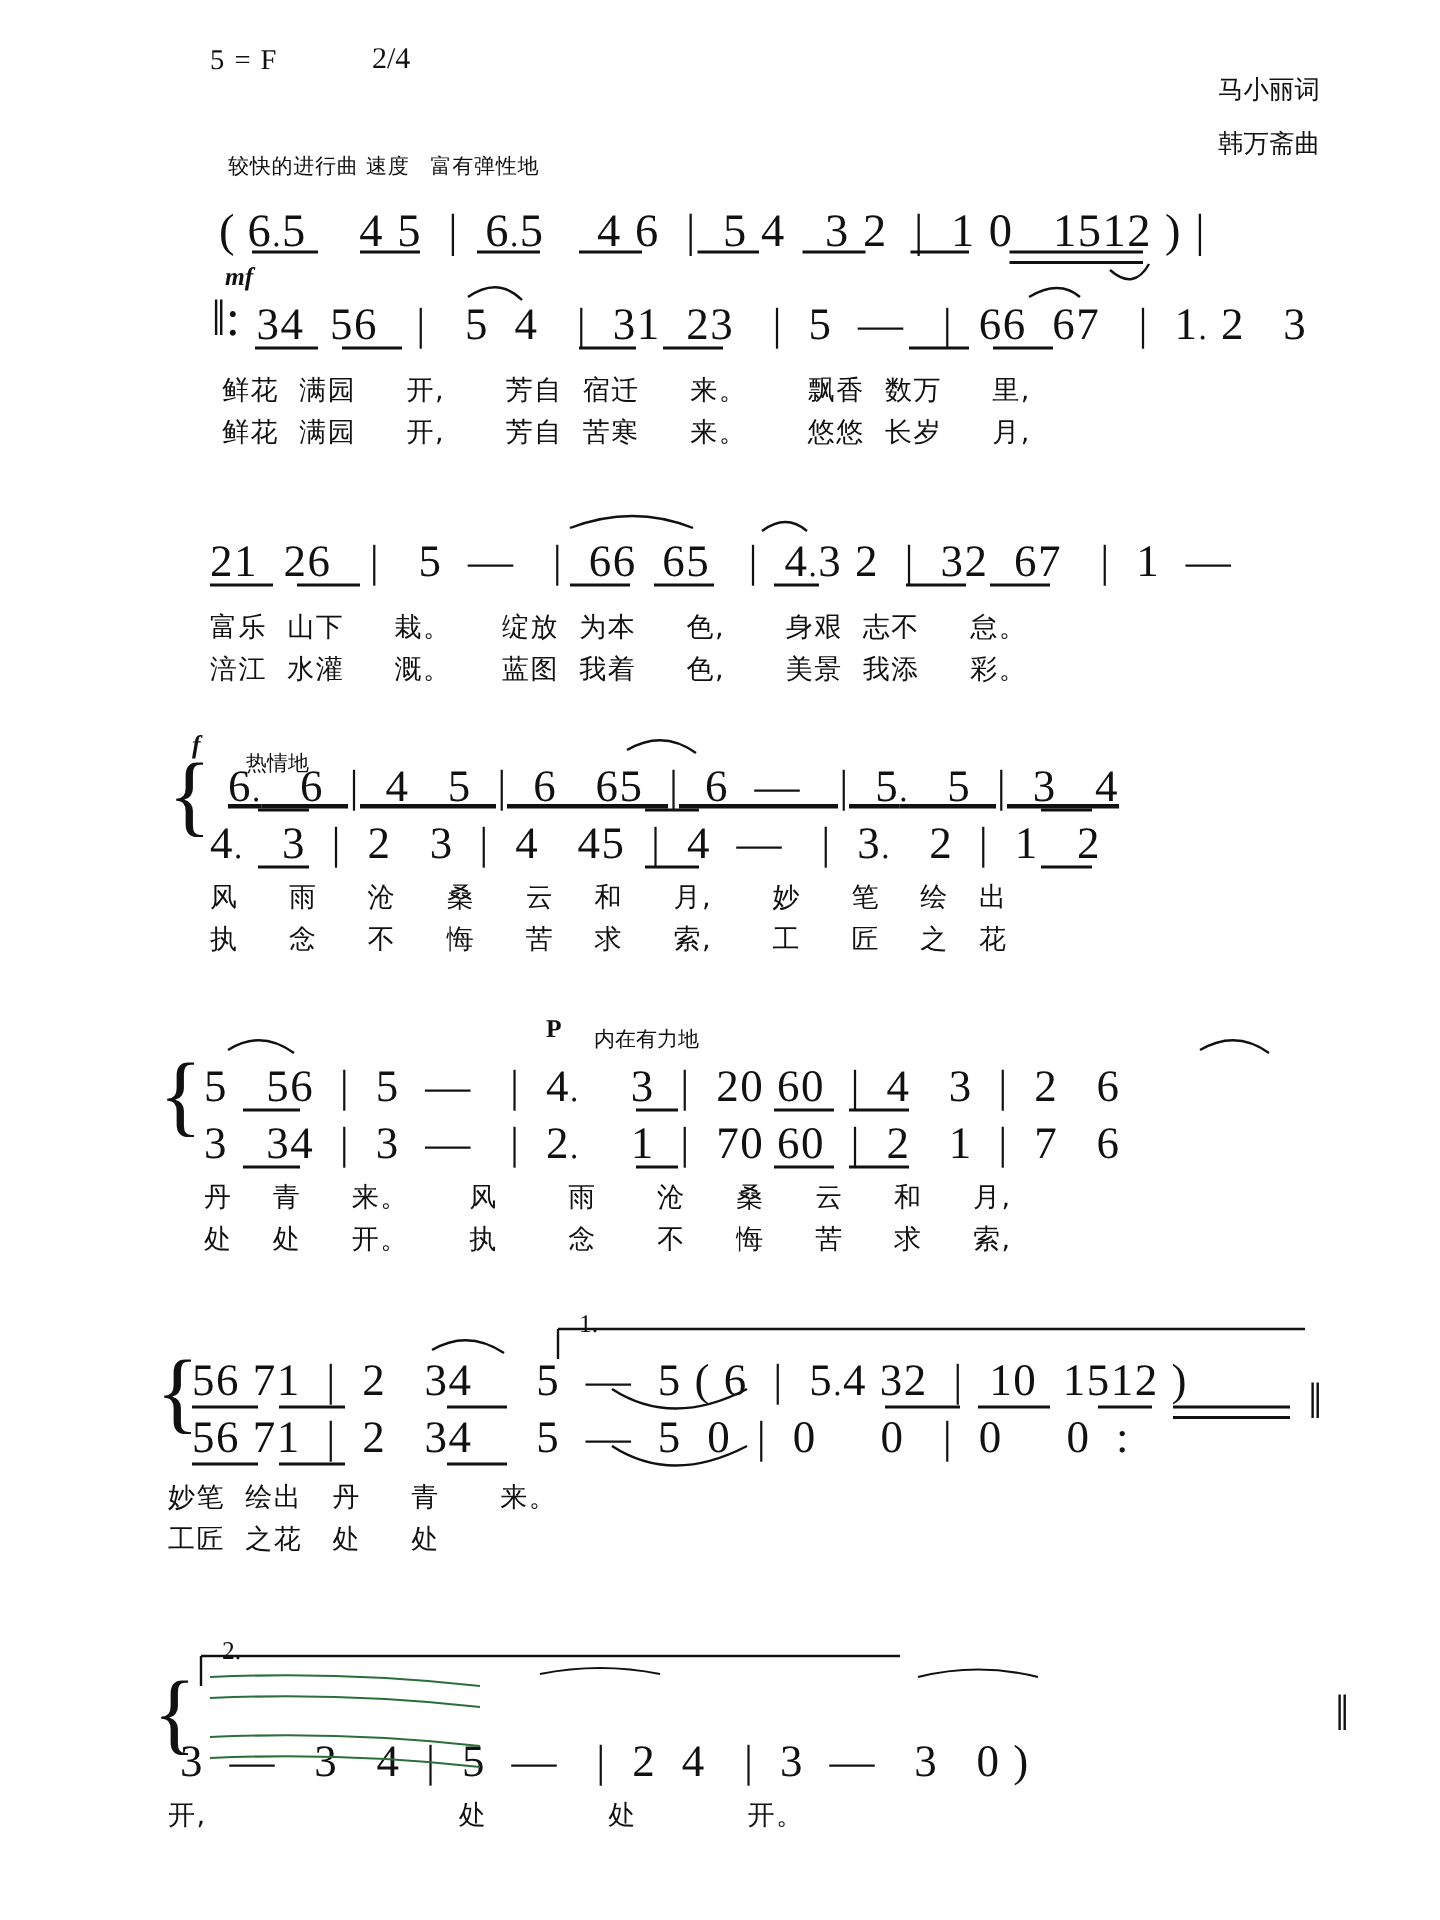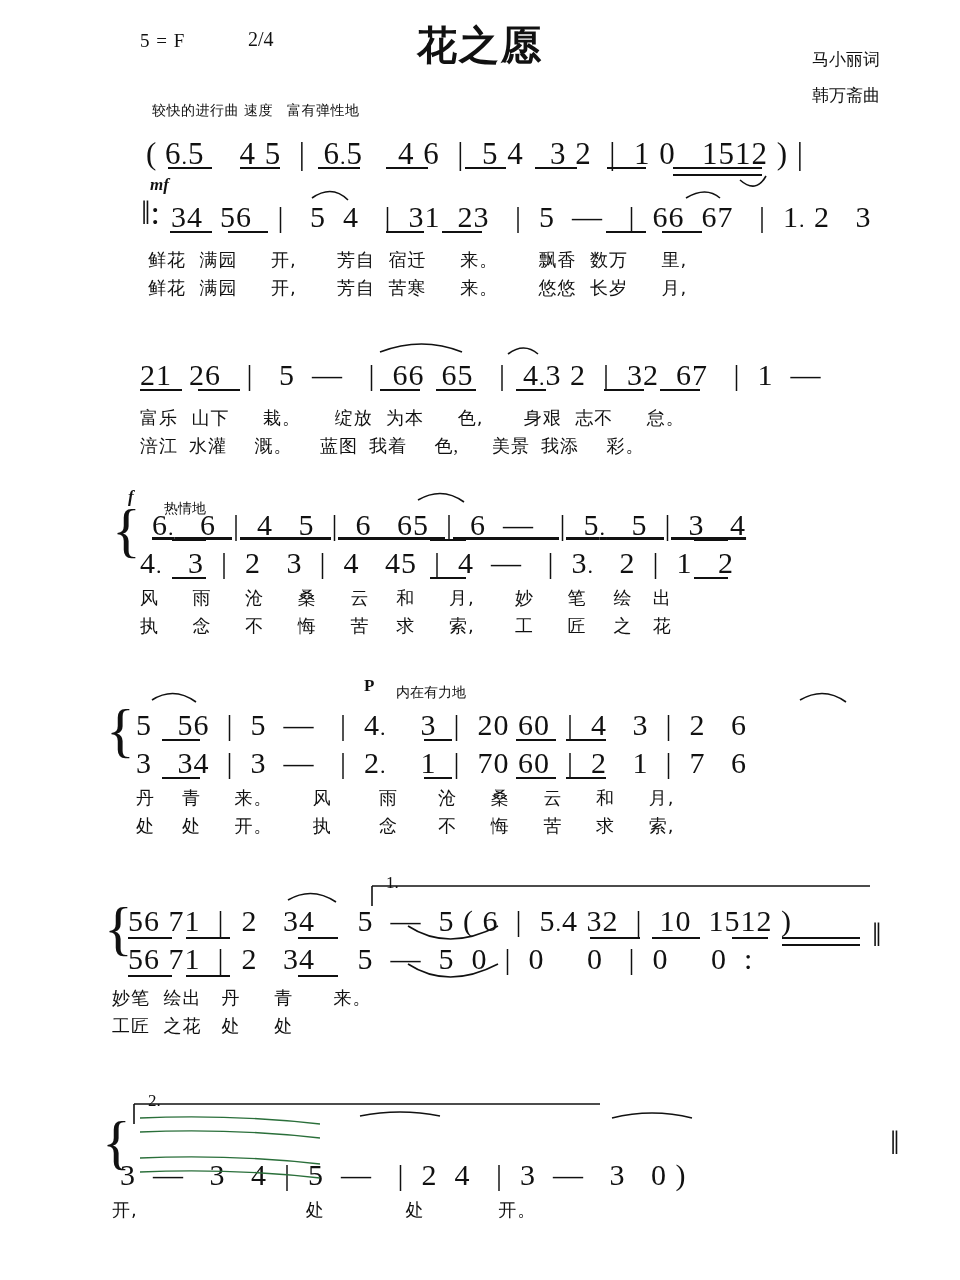--- a/index.html
+++ b/index.html
@@ -115,21 +115,20 @@
     line-height: 1;
   }
 </style>
 </head>
 <body>
 
 <div class="sheet">
 
   <div class="key-sig">5 = F</div>
   <div class="time-sig">2/4</div>
-  <div class="song-title">花之愿</div>
   <div class="credit lyricist">马小丽词</div>
   <div class="credit composer">韩万斋曲</div>
   <div class="tempo-mark">
     <span>较快的进行曲 速度</span><span class="sp"></span><span>富有弹性地</span>
   </div>
 
   <div class="note" style="left:146px; top:138px; font-size:31px; letter-spacing:1px;">
     <span style="letter-spacing:0;">(</span>&nbsp;6<span style="font-size:22px;">.</span>5&nbsp;&nbsp;&nbsp;&nbsp;4&nbsp;5&nbsp;&nbsp;|&nbsp;&nbsp;6<span style="font-size:22px;">.</span>5&nbsp;&nbsp;&nbsp;&nbsp;4&nbsp;6&nbsp;&nbsp;|&nbsp;&nbsp;5&nbsp;4&nbsp;&nbsp;&nbsp;3&nbsp;2&nbsp;&nbsp;|&nbsp;&nbsp;1&nbsp;0&nbsp;&nbsp;&nbsp;1512&nbsp;)&nbsp;|
   </div>
 
@@ -144,21 +143,21 @@
   <div class="lyric" style="left:148px; top:276px; letter-spacing:1px;">
     鲜花&nbsp;&nbsp;满园&nbsp;&nbsp;&nbsp;&nbsp;&nbsp;开,&nbsp;&nbsp;&nbsp;&nbsp;&nbsp;&nbsp;芳自&nbsp;&nbsp;苦寒&nbsp;&nbsp;&nbsp;&nbsp;&nbsp;来。&nbsp;&nbsp;&nbsp;&nbsp;&nbsp;&nbsp;悠悠&nbsp;&nbsp;长岁&nbsp;&nbsp;&nbsp;&nbsp;&nbsp;月,
   </div>
 
   <div class="note" style="left:140px; top:360px; letter-spacing:1px;">
     21&nbsp;&nbsp;26&nbsp;&nbsp;&nbsp;|&nbsp;&nbsp;&nbsp;5&nbsp;&nbsp;—&nbsp;&nbsp;&nbsp;|&nbsp;&nbsp;66&nbsp;&nbsp;65&nbsp;&nbsp;&nbsp;|&nbsp;&nbsp;4<span style="font-size:22px;">.</span>3&nbsp;2&nbsp;&nbsp;|&nbsp;&nbsp;32&nbsp;&nbsp;67&nbsp;&nbsp;&nbsp;|&nbsp;&nbsp;1&nbsp;&nbsp;—
   </div>
   <div class="lyric" style="left:140px; top:406px; letter-spacing:1px;">
     富乐&nbsp;&nbsp;山下&nbsp;&nbsp;&nbsp;&nbsp;&nbsp;栽。&nbsp;&nbsp;&nbsp;&nbsp;&nbsp;绽放&nbsp;&nbsp;为本&nbsp;&nbsp;&nbsp;&nbsp;&nbsp;色,&nbsp;&nbsp;&nbsp;&nbsp;&nbsp;&nbsp;身艰&nbsp;&nbsp;志不&nbsp;&nbsp;&nbsp;&nbsp;&nbsp;怠。
   </div>
-  <div class="lyric" style="left:140px; top:434px; letter-spacing:1px;font-family:Liberation Serif, serif;">
+  <div class="lyric" style="left:140px; top:434px; letter-spacing:1px;">
     涪江&nbsp;&nbsp;水灌&nbsp;&nbsp;&nbsp;&nbsp;&nbsp;溉。&nbsp;&nbsp;&nbsp;&nbsp;&nbsp;蓝图&nbsp;&nbsp;我着&nbsp;&nbsp;&nbsp;&nbsp;&nbsp;色,&nbsp;&nbsp;&nbsp;&nbsp;&nbsp;&nbsp;美景&nbsp;&nbsp;我添&nbsp;&nbsp;&nbsp;&nbsp;&nbsp;彩。
   </div>
 
   <div class="dyn" style="left:128px; top:487px;">f</div>
   <div class="expr" style="left:164px; top:500px;">热情地</div>
   <div class="brace" style="left:112px; top:500px;">{</div>
   <div class="note" style="left:152px; top:510px; letter-spacing:1px;text-decoration:underline;">
     6<span style="font-size:22px;">.</span>&nbsp;&nbsp;&nbsp;6&nbsp;&nbsp;|&nbsp;&nbsp;4&nbsp;&nbsp;&nbsp;5&nbsp;&nbsp;|&nbsp;&nbsp;6&nbsp;&nbsp;&nbsp;65&nbsp;&nbsp;|&nbsp;&nbsp;6&nbsp;&nbsp;—&nbsp;&nbsp;&nbsp;|&nbsp;&nbsp;5<span style="font-size:22px;">.</span>&nbsp;&nbsp;&nbsp;5&nbsp;&nbsp;|&nbsp;&nbsp;3&nbsp;&nbsp;&nbsp;4
   </div>
   <div class="note" style="left:140px; top:548px; letter-spacing:1px;">

